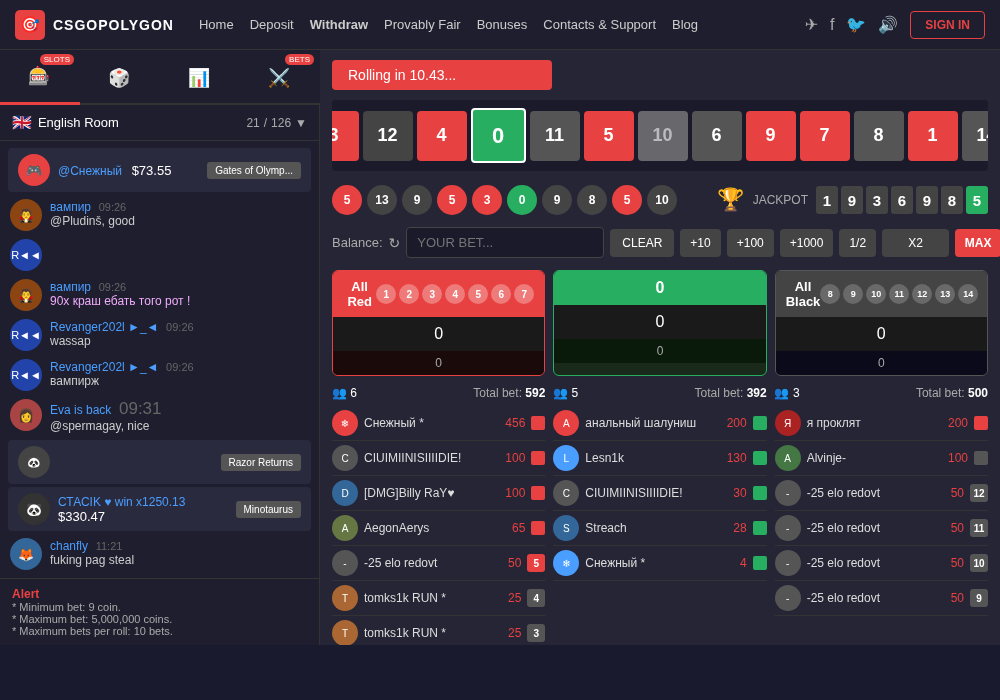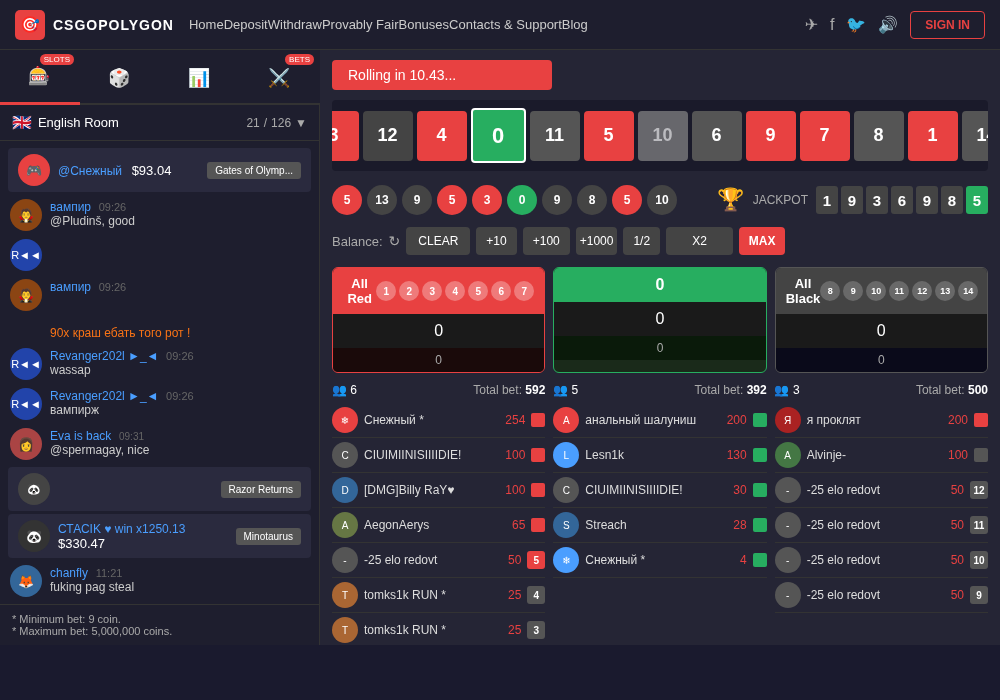--- a/index.html
+++ b/index.html
@@ -6,24 +6,24 @@
     body { background: #1a1a2e; color: #fff; font-family: 'Arial', sans-serif; font-size: 13px; width: 1000px; height: 700px; overflow: hidden; }
   </style>
 </head>
 <body>
 
 <div style="background:#1e1e2e;height:50px;display:flex;align-items:center;padding:0 15px;gap:15px;border-bottom:1px solid #333;">
   <div style="display:flex;align-items:center;gap:8px;cursor:pointer;">
     <div style="width:30px;height:30px;background:#e84141;border-radius:5px;display:flex;align-items:center;justify-content:center;font-size:16px;">🎯</div>
     <span style="font-weight:bold;font-size:14px;color:#fff;letter-spacing:1px;">CSGOPOLYGON</span>
   </div>
-  <div style="display:flex;flex:1;">
+  <div style="display:flex;gap:16px;flex:1;margin-left:10px;">
     <a style="color:#ccc;font-size:13px;cursor:pointer;text-decoration:none;">Home</a>
     <a style="color:#ccc;font-size:13px;cursor:pointer;text-decoration:none;">Deposit</a>
-    <a style="color:#ccc;font-size:13px;cursor:pointer;text-decoration:none;">Withdraw</a>
+    <a style="color:#ccc;font-size:13px;cursor:pointer;text-decoration:none;font-weight:bold;">Withdraw</a>
     <a style="color:#ccc;font-size:13px;cursor:pointer;text-decoration:none;">Provably Fair</a>
     <a style="color:#ccc;font-size:13px;cursor:pointer;text-decoration:none;">Bonuses</a>
     <a style="color:#ccc;font-size:13px;cursor:pointer;text-decoration:none;">Contacts &amp; Support</a>
     <a style="color:#ccc;font-size:13px;cursor:pointer;text-decoration:none;">Blog</a>
   </div>
   <div style="display:flex;align-items:center;gap:12px;">
     <span style="color:#aaa;font-size:16px;cursor:pointer;">✈</span>
     <span style="color:#aaa;font-size:16px;cursor:pointer;">f</span>
     <span style="color:#aaa;font-size:16px;cursor:pointer;">🐦</span>
     <span style="color:#aaa;font-size:16px;cursor:pointer;">🔊</span>
@@ -65,21 +65,21 @@
       </div>
     </div>
 
     <div style="flex:1;overflow-y:auto;padding:4px 0;scrollbar-width:thin;scrollbar-color:#444 #1e1e2e;">
 
       <div style="background:#2a2a3e;margin:3px 8px;padding:6px 10px;border-radius:4px;display:flex;align-items:center;justify-content:space-between;">
         <div style="display:flex;align-items:center;gap:8px;">
           <div style="width:32px;height:32px;border-radius:50%;background:#e84141;display:flex;align-items:center;justify-content:center;font-size:13px;">🎮</div>
           <div>
             <span style="color:#4a9eff;font-size:12px;">@Снежный</span>
-            <span style="color:#fff;font-size:13px;margin-left:6px;">$93.04</span>
+            <span style="color:#fff;font-size:13px;margin-left:6px;">$73.55</span>
           </div>
         </div>
         <button style="background:#555;color:#fff;border:none;padding:3px 8px;border-radius:3px;font-size:10px;cursor:pointer;">Gates of Olymp...</button>
       </div>
 
       <div style="display:flex;align-items:flex-start;gap:8px;padding:4px 10px;">
         <div style="width:32px;height:32px;border-radius:50%;background:#8b4513;display:flex;align-items:center;justify-content:center;font-size:13px;">🧛</div>
         <div>
           <span style="color:#4a9eff;font-size:12px;">вампир</span>
           <span style="color:#666;font-size:11px;margin-left:4px;">09:26</span>
@@ -89,21 +89,21 @@
 
       <div style="display:flex;align-items:flex-start;gap:8px;padding:4px 10px;">
         <div style="width:32px;height:32px;border-radius:50%;background:#2244aa;display:flex;align-items:center;justify-content:center;font-size:11px;">R◄◄</div>
       </div>
 
       <div style="display:flex;align-items:flex-start;gap:8px;padding:4px 10px;">
         <div style="width:32px;height:32px;border-radius:50%;background:#8b4513;display:flex;align-items:center;justify-content:center;font-size:13px;">🧛</div>
         <div>
           <span style="color:#4a9eff;font-size:12px;">вампир</span>
           <span style="color:#666;font-size:11px;margin-left:4px;">09:26</span>
-          <div style="color:#f97316;font-size:12px;margin-top:32px;">90x краш ебать того рот !</div>
+          <div style="color:#f0abfc;font-size:12px;">90x краш ебать того рот !</div>
         </div>
       </div>
 
       <div style="display:flex;align-items:flex-start;gap:8px;padding:4px 10px;">
         <div style="width:32px;height:32px;border-radius:50%;background:#2244aa;display:flex;align-items:center;justify-content:center;font-size:11px;">R◄◄</div>
         <div>
           <span style="color:#4a9eff;font-size:12px;">Revanger202l ►_◄</span>
           <span style="color:#666;font-size:11px;margin-left:4px;">09:26</span>
           <div style="color:#ccc;font-size:12px;">wassap</div>
         </div>
@@ -115,21 +115,21 @@
           <span style="color:#4a9eff;font-size:12px;">Revanger202l ►_◄</span>
           <span style="color:#666;font-size:11px;margin-left:4px;">09:26</span>
           <div style="color:#ccc;font-size:12px;">вампирж</div>
         </div>
       </div>
 
       <div style="display:flex;align-items:flex-start;gap:8px;padding:4px 10px;">
         <div style="width:32px;height:32px;border-radius:50%;background:#aa4444;display:flex;align-items:center;justify-content:center;font-size:13px;">👩</div>
         <div>
           <span style="color:#4a9eff;font-size:12px;">Eva is back</span>
-          <span style="color:#666;font-size:10px;margin-left:4px;">09:31</span>
+          <span style="color:#666;font-size:17px;margin-left:4px;">09:31</span>
           <div style="color:#ccc;font-size:12px;">@spermagay, nice</div>
         </div>
       </div>
 
       <div style="background:#2a2a3e;margin:3px 8px;padding:6px 10px;border-radius:4px;display:flex;align-items:center;justify-content:space-between;">
         <div style="display:flex;align-items:center;gap:8px;">
           <div style="width:32px;height:32px;border-radius:50%;background:#444;display:flex;align-items:center;justify-content:center;font-size:11px;">🐼</div>
         </div>
         <button style="background:#555;color:#fff;border:none;padding:3px 8px;border-radius:3px;font-size:10px;cursor:pointer;">Razor Returns</button>
       </div>
@@ -159,22 +159,24 @@
         <div>
           <span style="color:#4a9eff;font-size:12px;">chanfly</span>
           
           
         </div>
       </div>
 
     </div>
 
     <div style="background:#1e1e2e;padding:8px 12px;border-top:1px solid #333;">
+      <div style="color:#e84141;font-size:12px;font-weight:bold;">Alert</div>
       <div style="color:#aaa;font-size:11px;">* Minimum bet: 9 coin.</div>
       <div style="color:#aaa;font-size:11px;">* Maximum bet: 5,000,000 coins.</div>
+      <div style="color:#aaa;font-size:11px;">* Maximum bets per roll: 10 bets.</div>
     </div>
   </div>
 
   <div style="flex:1;background:#252535;overflow-y:auto;padding:10px 12px;margin-top:0;">
     
     
     <div style="background:#e84141;color:#fff;padding:7px 16px;border-radius:4px;font-size:14px;display:inline-block;margin-bottom:10px;min-width:220px;">Rolling in 10.43...</div>
 
     
     <div style="background:#1a1a2a;border-radius:4px;padding:8px;margin-bottom:10px;overflow:hidden;position:relative;">
@@ -233,24 +235,25 @@
           <div style="background:#444;width:22px;height:28px;display:flex;align-items:center;justify-content:center;font-size:15px;font-weight:bold;border-radius:3px;color:#fff;">8</div>
           <div style="background:#27ae60;width:22px;height:28px;display:flex;align-items:center;justify-content:center;font-size:15px;font-weight:bold;border-radius:3px;color:#fff;">5</div>
         </div>
       </div>
     </div>
 
     
     <div style="display:flex;align-items:center;gap:6px;margin-bottom:12px;">
       <span style="color:#aaa;font-size:13px;white-space:nowrap;">Balance:</span>
       <span style="color:#aaa;cursor:pointer;font-size:14px;">↻</span>
+      <input type="text" style="flex: 1 1 0%; background: rgb(26, 26, 42); border: 1px solid rgb(68, 68, 68); border-radius: 4px; padding: 7px 10px; color: rgb(255, 255, 255); font-size: 13px; outline: none;" placeholder="YOUR BET...">
       <button style="background:#444;color:#fff;border:none;padding:7px 12px;border-radius:4px;cursor:pointer;font-size:12px;">CLEAR</button>
       <button style="background:#444;color:#fff;border:none;padding:7px 10px;border-radius:4px;cursor:pointer;font-size:12px;">+10</button>
       <button style="background:#444;color:#fff;border:none;padding:7px 10px;border-radius:4px;cursor:pointer;font-size:12px;">+100</button>
-      <button style="background:#444;color:#fff;border:none;padding:7px 4px;border-radius:4px;cursor:pointer;font-size:12px;">+1000</button>
+      <button style="background:#444;color:#fff;border:none;padding:7px 10px;border-radius:4px;cursor:pointer;font-size:12px;">+1000</button>
       <button style="background:#444;color:#fff;border:none;padding:7px 10px;border-radius:4px;cursor:pointer;font-size:12px;">1/2</button>
       <button style="background:#444;color:#fff;border:none;padding:7px 26px;border-radius:4px;cursor:pointer;font-size:12px;">X2</button>
       <button style="background:#e84141;color:#fff;border:none;padding:7px 10px;border-radius:4px;cursor:pointer;font-size:12px;font-weight:bold;">MAX</button>
     </div>
 
     
     <div style="display:flex;gap:8px;margin-bottom:10px;">
 
       <div style="flex:1;background:#2a1a1a;border:1px solid #e84141;border-radius:6px;overflow:hidden;">
         <div style="background:#e84141;padding:8px 10px;display:flex;align-items:center;justify-content:space-between;">
@@ -300,21 +303,21 @@
 
       <div style="flex:1;">
         <div style="display:flex;align-items:center;justify-content:space-between;margin-bottom:6px;color:#aaa;font-size:12px;">
           <span><span style="color:#fff;">👥 <span>6</span></span></span>
           <span>Total bet: <strong style="color:#fff;">592</strong></span>
         </div>
 
         <div style="display:flex;align-items:center;gap:6px;padding:4px 0;border-bottom:1px solid #333;">
           <div style="width:26px;height:26px;border-radius:50%;background:#e84141;flex-shrink:0;display:flex;align-items:center;justify-content:center;font-size:10px;">❄</div>
           <span style="flex:1;color:#ddd;font-size:12px;overflow:hidden;text-overflow:ellipsis;white-space:nowrap;">Снежный *</span>
-          <span style="color:#e84141;font-size:12px;">254</span>
+          <span style="color:#e84141;font-size:12px;">456</span>
           <div style="width:14px;height:14px;border-radius:2px;background:#e84141;flex-shrink:0;"></div>
         </div>
         <div style="display:flex;align-items:center;gap:6px;padding:4px 0;border-bottom:1px solid #333;">
           <div style="width:26px;height:26px;border-radius:50%;background:#555;flex-shrink:0;display:flex;align-items:center;justify-content:center;font-size:10px;">C</div>
           <span style="flex:1;color:#ddd;font-size:12px;overflow:hidden;text-overflow:ellipsis;white-space:nowrap;">CIUIMIINISIIIIDIE!</span>
           <span style="color:#e84141;font-size:12px;">100</span>
           <div style="width:14px;height:14px;border-radius:2px;background:#e84141;flex-shrink:0;"></div>
         </div>
         <div style="display:flex;align-items:center;gap:6px;padding:4px 0;border-bottom:1px solid #333;">
           <div style="width:26px;height:26px;border-radius:50%;background:#336699;flex-shrink:0;display:flex;align-items:center;justify-content:center;font-size:10px;">D</div>

